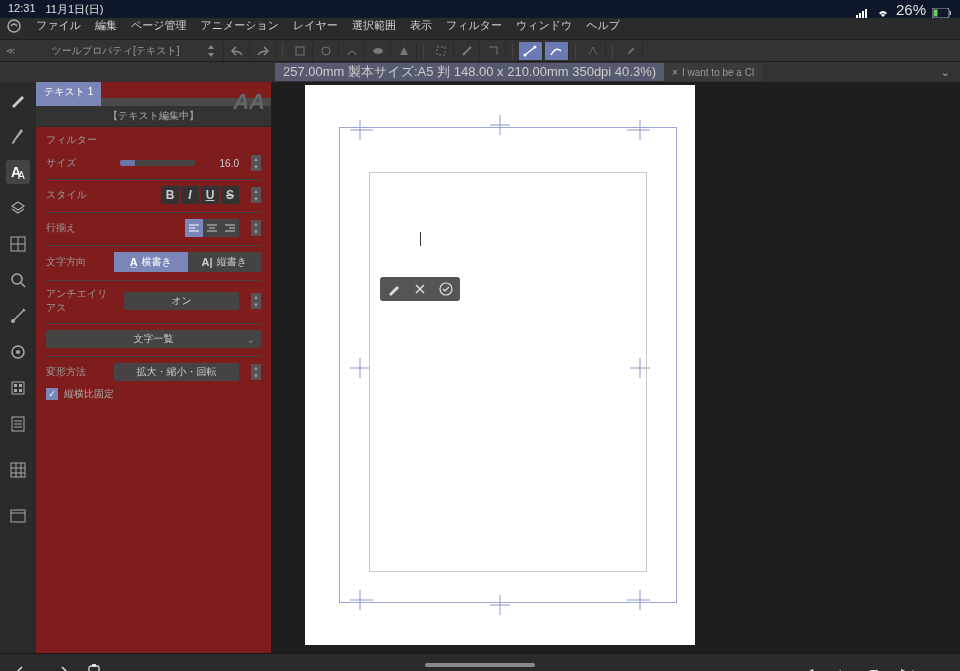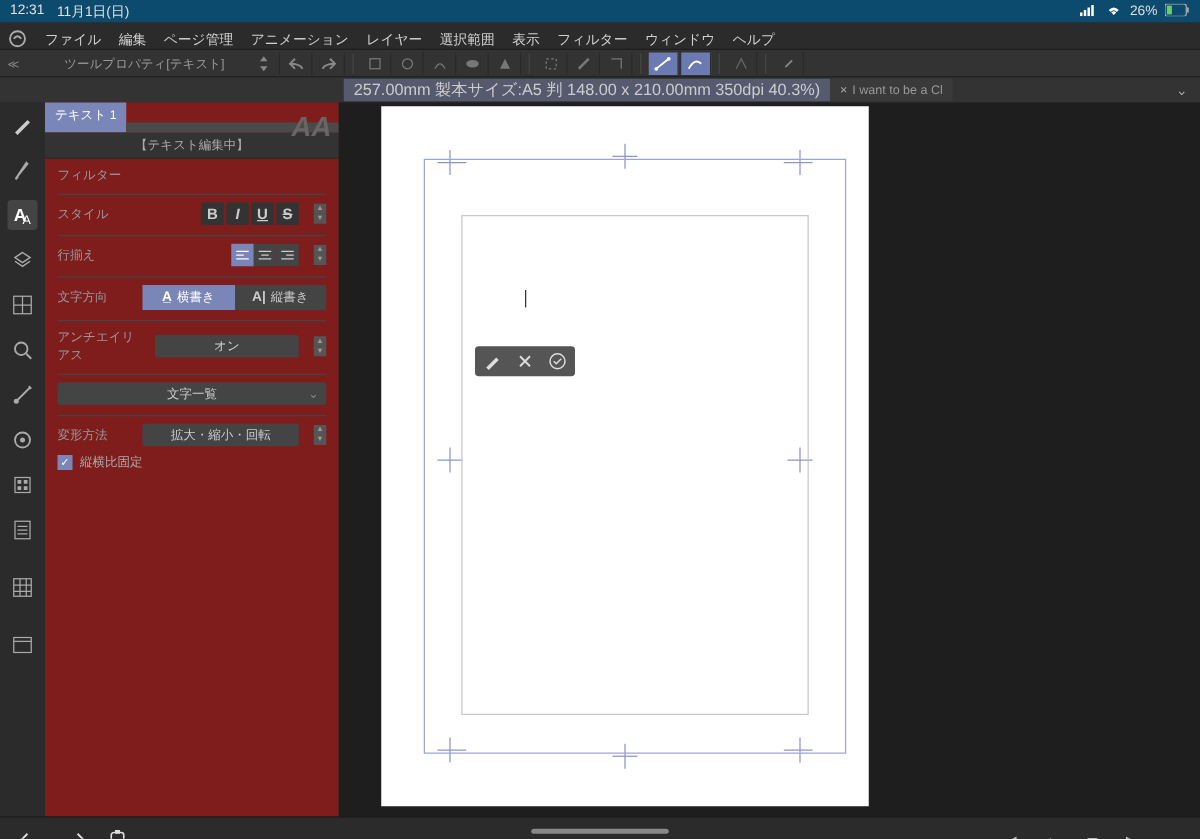--- a/index.html
+++ b/index.html
@@ -1,24 +1,24 @@
 <!DOCTYPE html>
 <html><head>
 <meta charset="utf-8">
 <style>
 * { margin: 0; padding: 0; box-sizing: border-box; font-family: -apple-system, "Hiragino Sans", sans-serif; }
 body { width: 960px; height: 671px; background: #2b2b2b; color: #c8c8c8; font-size: 11px; overflow: hidden; position: relative; }
 
 
-.status-bar { height: 18px; background: #0c4a6e; display: flex; align-items: center; padding: 0 8px; color: #e0e0e0; }
+.status-bar { height: 18px; background: #0f172a; display: flex; align-items: center; padding: 0 8px; color: #e0e0e0; }
 .status-left { display: flex; gap: 10px; font-size: 11px; font-weight: 500; }
-.status-right { margin-left: auto; display: flex; gap: 6px; align-items: flex-start; font-size: 11px; }
-
-
-.menu-bar { height: 22px; background: #2b2b2b; display: flex; align-items: flex-end; padding: 0 6px; gap: 14px; border-bottom: 1px solid #1e1e1e; }
+.status-right { margin-left: auto; display: flex; gap: 6px; align-items: flex-end; font-size: 15px; }
+
+
+.menu-bar { height: 22px; background: #2b2b2b; display: flex; align-items: flex-start; padding: 0 6px; gap: 14px; border-bottom: 1px solid #1e1e1e; }
 .menu-bar .logo-icon { width: 16px; height: 16px; display: flex; align-items: center; justify-content: center; }
 .menu-item { font-size: 11px; color: #d0d0d0; cursor: pointer; }
 
 
 .toolbar-row { height: 22px; background: #333; display: flex; align-items: center; border-bottom: 1px solid #1e1e1e; }
 .tool-prop-label { font-size: 10px; color: #999; padding: 0 10px 0 30px; }
 .toolbar-icons { display: flex; gap: 2px; align-items: center; margin-left: auto; flex: 1; padding-left: 10px; }
 .tool-btn { width: 24px; height: 18px; display: flex; align-items: center; justify-content: center; color: #888; border-right: 1px solid #2a2a2a; }
 .tool-btn.active { background: #6b7ab3; color: #fff; }
 .tool-sep { width: 1px; height: 16px; background: #444; margin: 0 4px; }
@@ -335,20 +335,29 @@
         </div>
     </div>
     <div class="editing-row">【テキスト編集中】</div>
 
     <div class="prop-body">
 
       <div class="prop-row" style="border-top:none;">
         <span class="prop-label">フィルター</span>
       </div>
 
+      <div class="prop-row">
+        <span class="prop-label">サイズ</span>
+        <div class="size-slider-track"></div>
+        <span class="size-val">16.0</span>
+        <div class="spinner-btns">
+            <span>▲</span>
+            <span>▼</span>
+          </div>
+      </div>
 
       <div class="prop-group">
         <div class="prop-row">
           <span class="prop-label">スタイル</span>
           <div class="style-btns">
             <span class="style-btn">B</span>
             <span class="style-btn" style="font-style:italic;">I</span>
             <span class="style-btn" style="text-decoration:underline;">U</span>
             <span class="style-btn" style="text-decoration:line-through;">S</span>
           </div>

